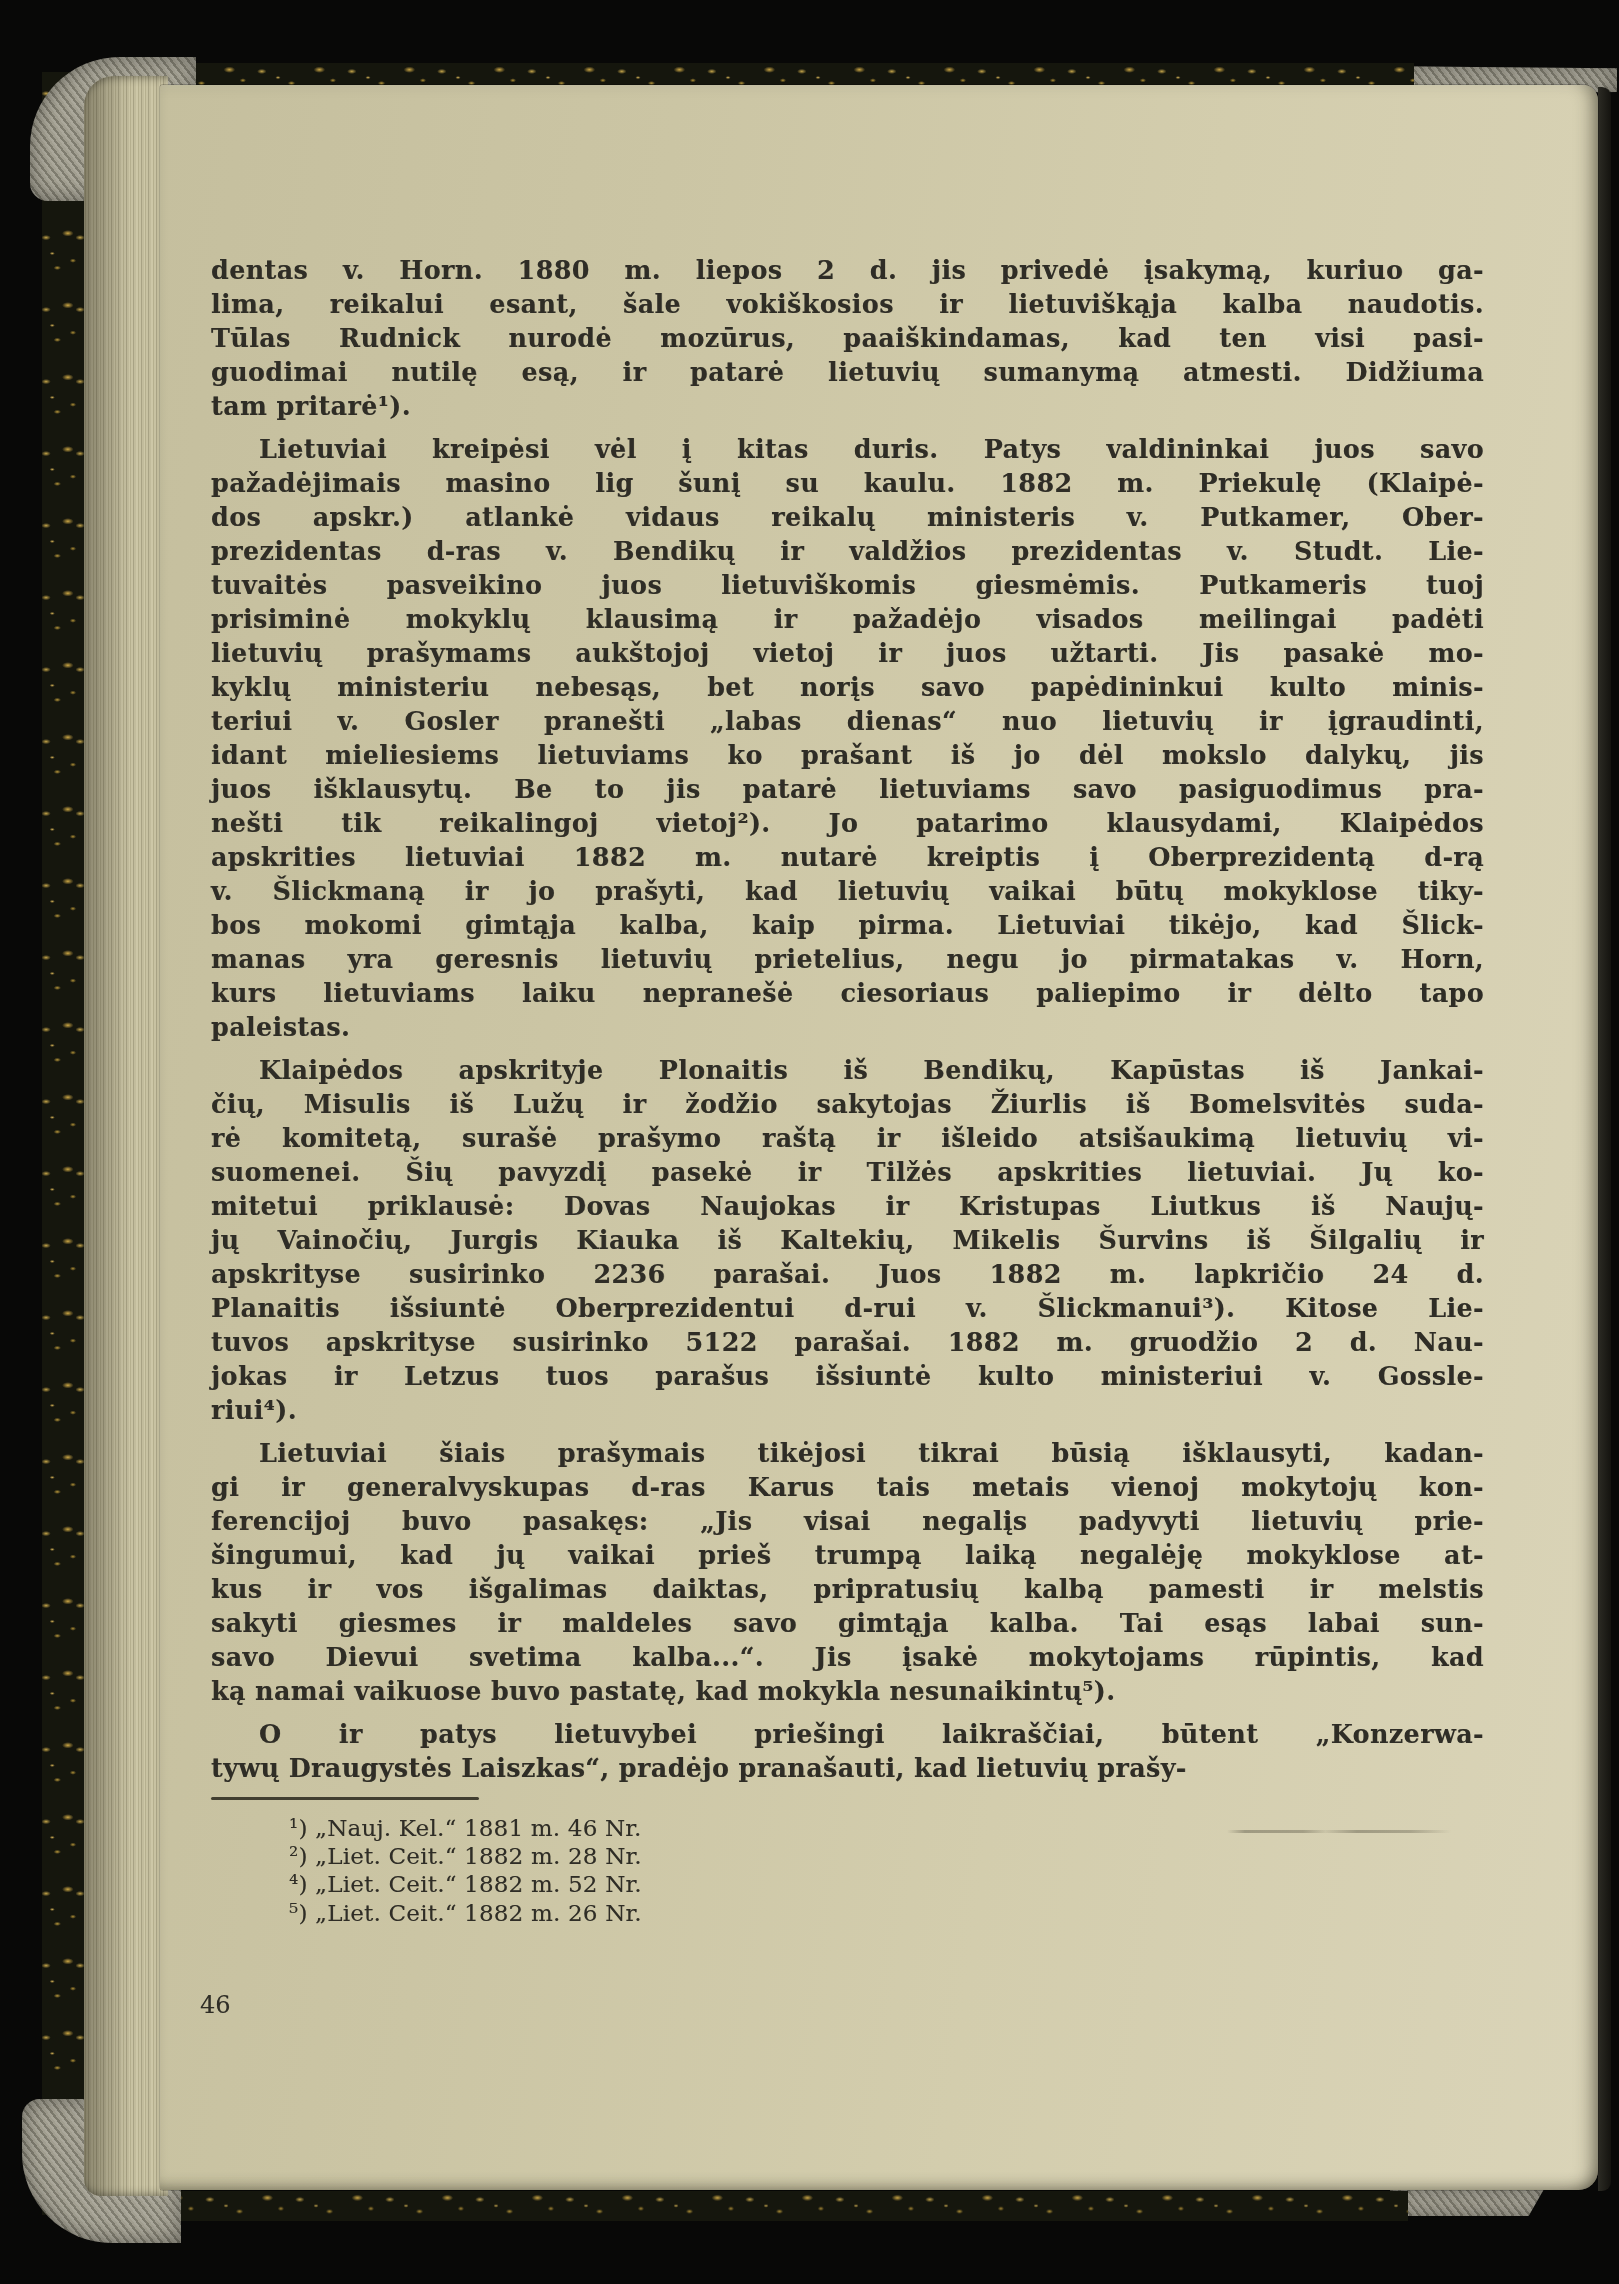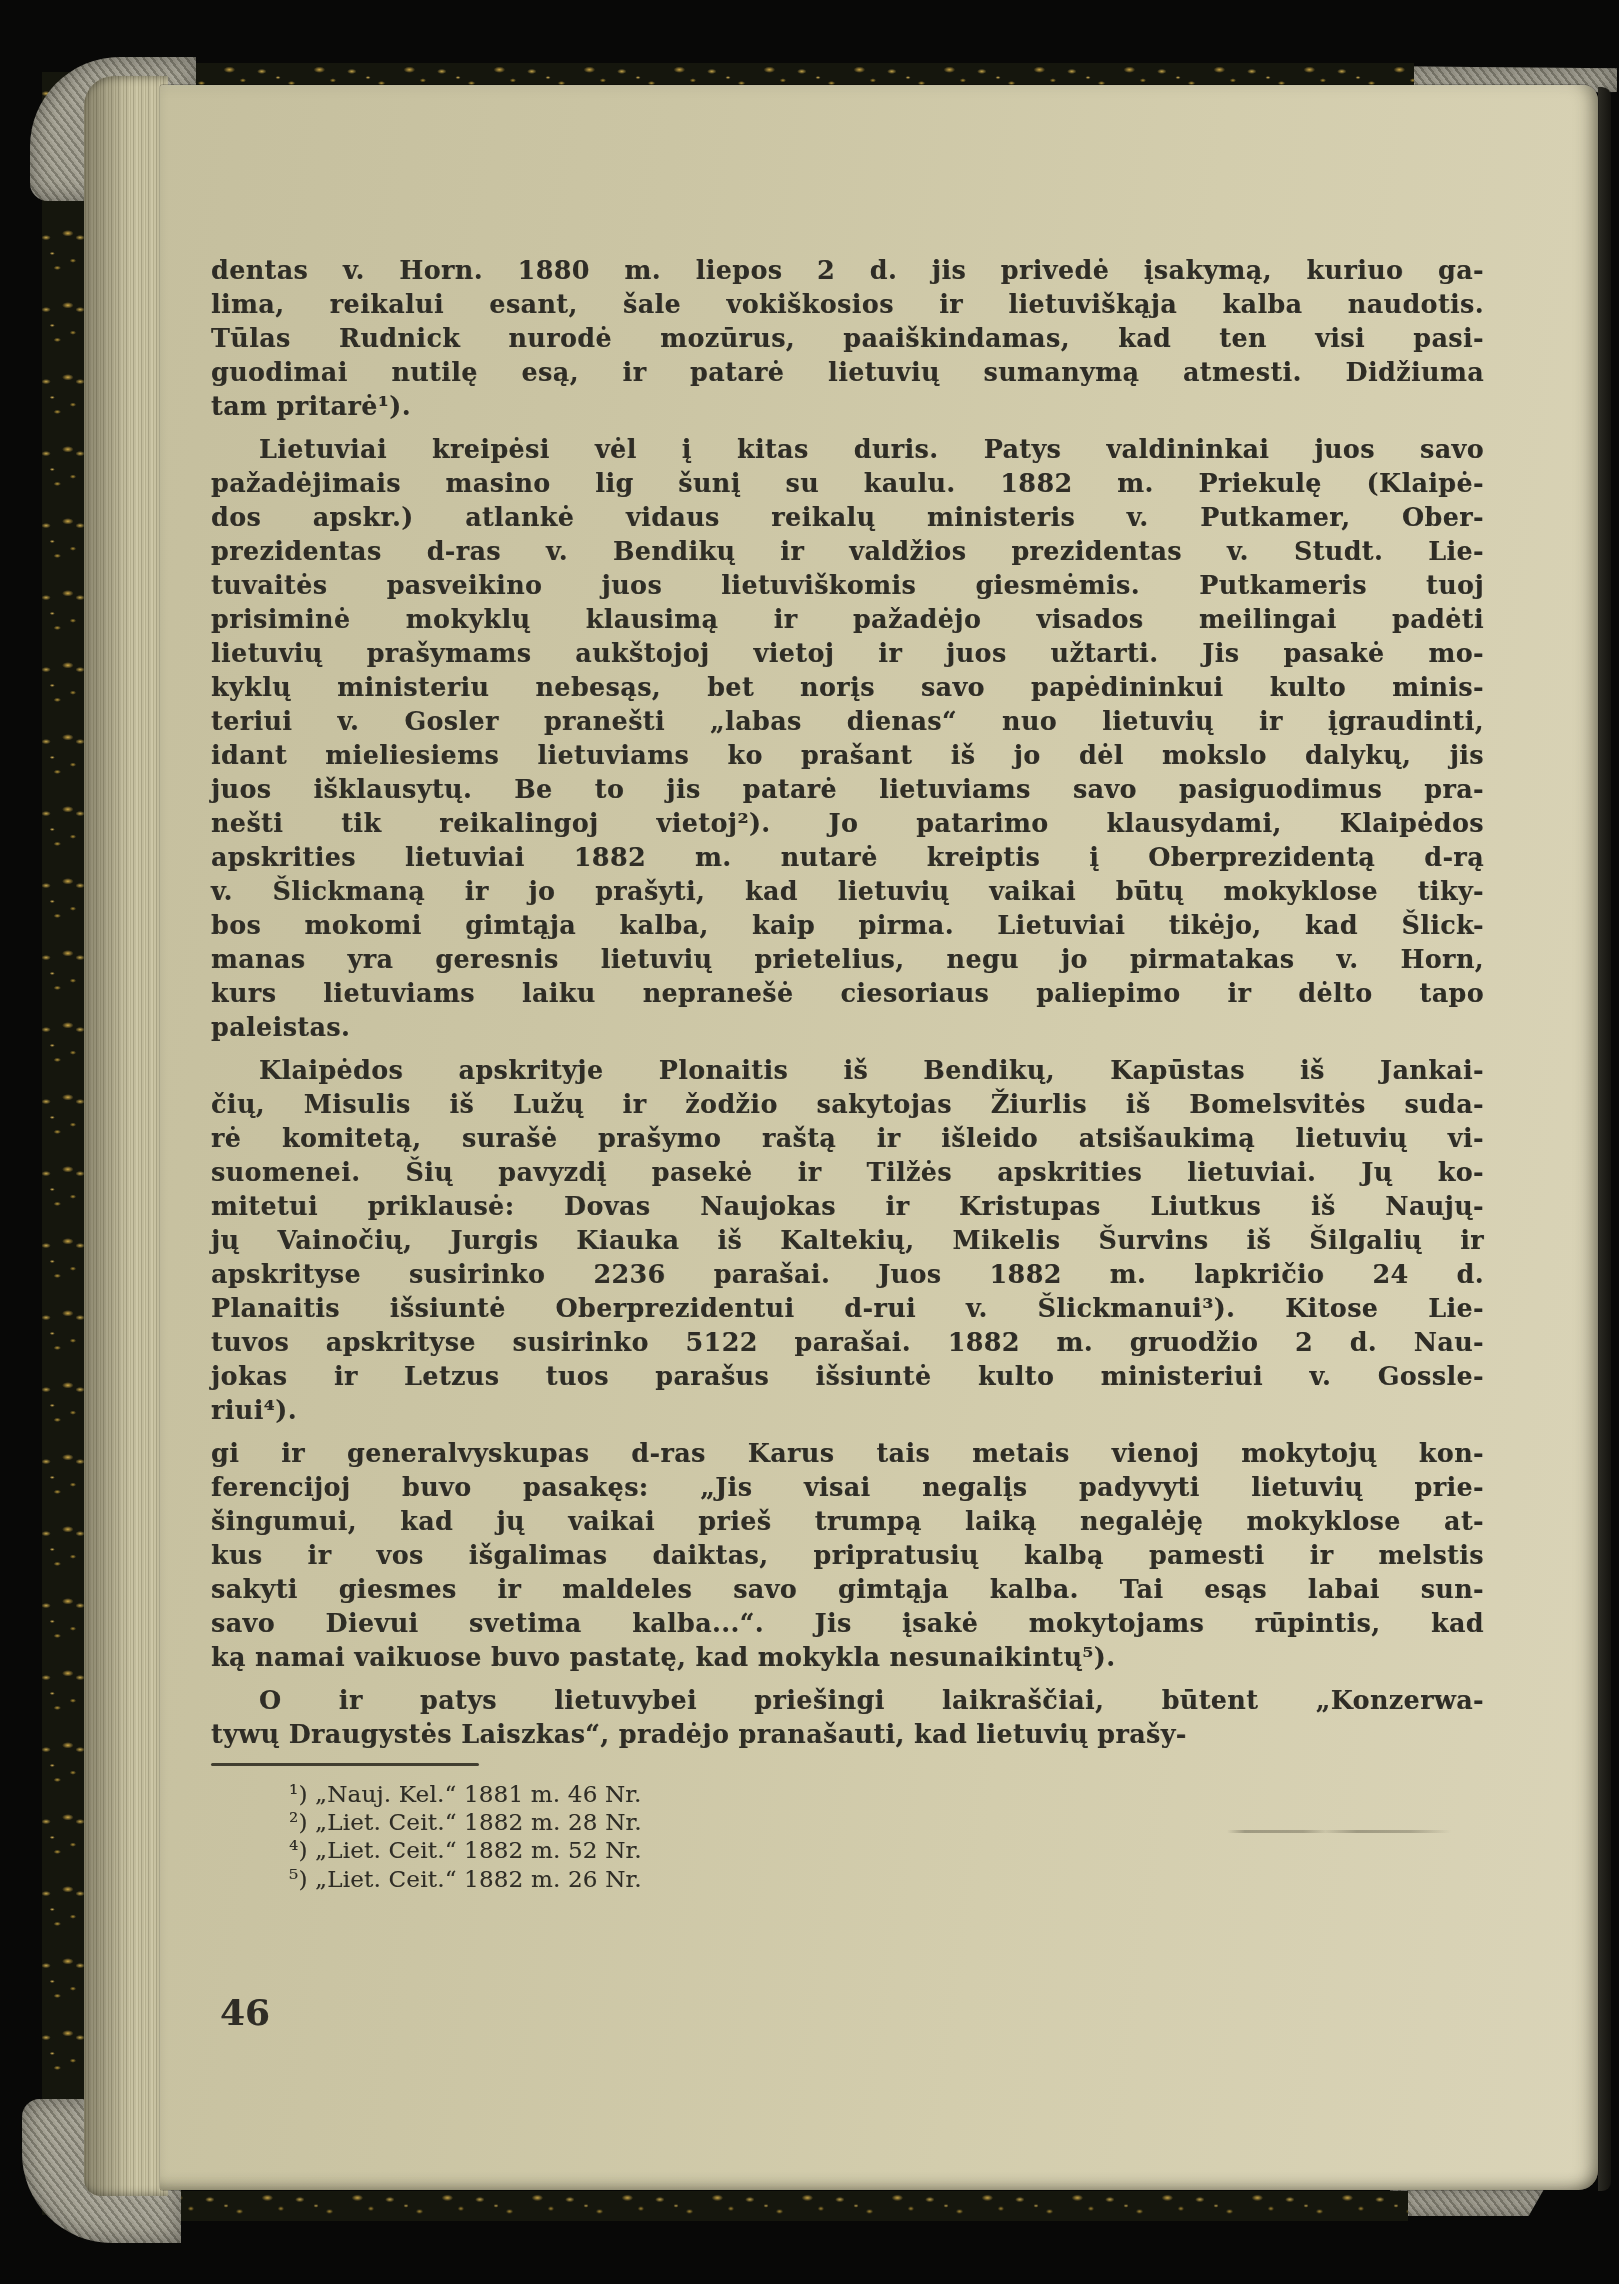--- a/index.html
+++ b/index.html
@@ -86,24 +86,23 @@
   .line.indent { text-indent: 48px; }
 
   .fn-separator {
     width: 268px; height: 3px; margin-top: 12px;
     background: var(--rule, #413e30); border-radius: 1.5px;
   }
   .footnotes { margin-top: 13.5px; margin-left: 78px;
     font-size: 23px; line-height: 28.4px; letter-spacing: 0.2px; }
 
   .page-number {
-    position: absolute; left: 60px; top: 1906px;
-    font-size: 36px; color: var(--ink, #2f2d26);
+    position: absolute; left: 40px; top: 1906px;
+    font-size: 24px; color: var(--ink, #2f2d26);
     text-shadow: 0.3px 0.4px 0.5px rgba(47,45,38,.35);
-    font-weight: bold;
   }
 
   
   .faint-dash {
     position:absolute; left:1067px; top:1745px; width:224px; height:3px; opacity:.65;
     background: linear-gradient(90deg,
       rgba(60,56,42,0) 0%, rgba(60,56,42,.55) 8%, rgba(60,56,42,.5) 34%,
       rgba(60,56,42,.12) 44%, rgba(60,56,42,.55) 58%, rgba(60,56,42,.45) 82%, rgba(60,56,42,0) 100%);
   }
 </style>
@@ -158,20 +157,21 @@
             <div class="line">suomenei. Šių pavyzdį pasekė ir Tilžės apskrities lietuviai. Jų ko-</div>
             <div class="line">mitetui priklausė: Dovas Naujokas ir Kristupas Liutkus iš Naujų-</div>
             <div class="line">jų Vainočių, Jurgis Kiauka iš Kaltekių, Mikelis Šurvins iš Šilgalių ir</div>
             <div class="line">apskrityse susirinko 2236 parašai. Juos 1882 m. lapkričio 24 d.</div>
             <div class="line">Planaitis išsiuntė Oberprezidentui d-rui v. Šlickmanui³). Kitose Lie-</div>
             <div class="line">tuvos apskrityse susirinko 5122 parašai. 1882 m. gruodžio 2 d. Nau-</div>
             <div class="line">jokas ir Letzus tuos parašus išsiuntė kulto ministeriui v. Gossle-</div>
             <div class="line last">riui⁴).</div>
           </div>
           <div class="paragraph">
+            <div class="line indent">Lietuviai šiais prašymais tikėjosi tikrai būsią išklausyti, kadan-</div>
             <div class="line">gi ir generalvyskupas d-ras Karus tais metais vienoj mokytojų kon-</div>
             <div class="line">ferencijoj buvo pasakęs: „Jis visai negalįs padyvyti lietuvių prie-</div>
             <div class="line">šingumui, kad jų vaikai prieš trumpą laiką negalėję mokyklose at-</div>
             <div class="line">kus ir vos išgalimas daiktas, pripratusių kalbą pamesti ir melstis</div>
             <div class="line">sakyti giesmes ir maldeles savo gimtąja kalba. Tai esąs labai sun-</div>
             <div class="line">savo Dievui svetima kalba...“. Jis įsakė mokytojams rūpintis, kad</div>
             <div class="line last">ką namai vaikuose buvo pastatę, kad mokykla nesunaikintų⁵).</div>
           </div>
           <div class="paragraph">
             <div class="line indent">O ir patys lietuvybei priešingi laikraščiai, būtent „Konzerwa-</div>

